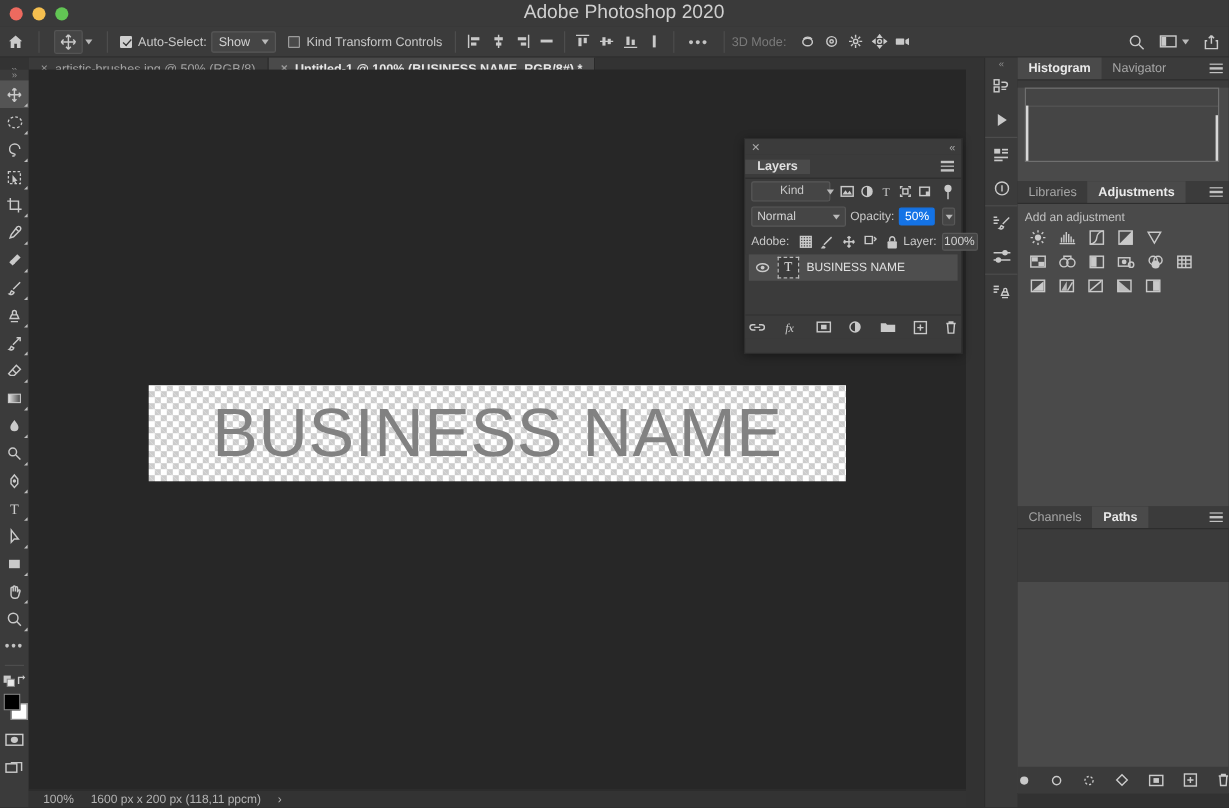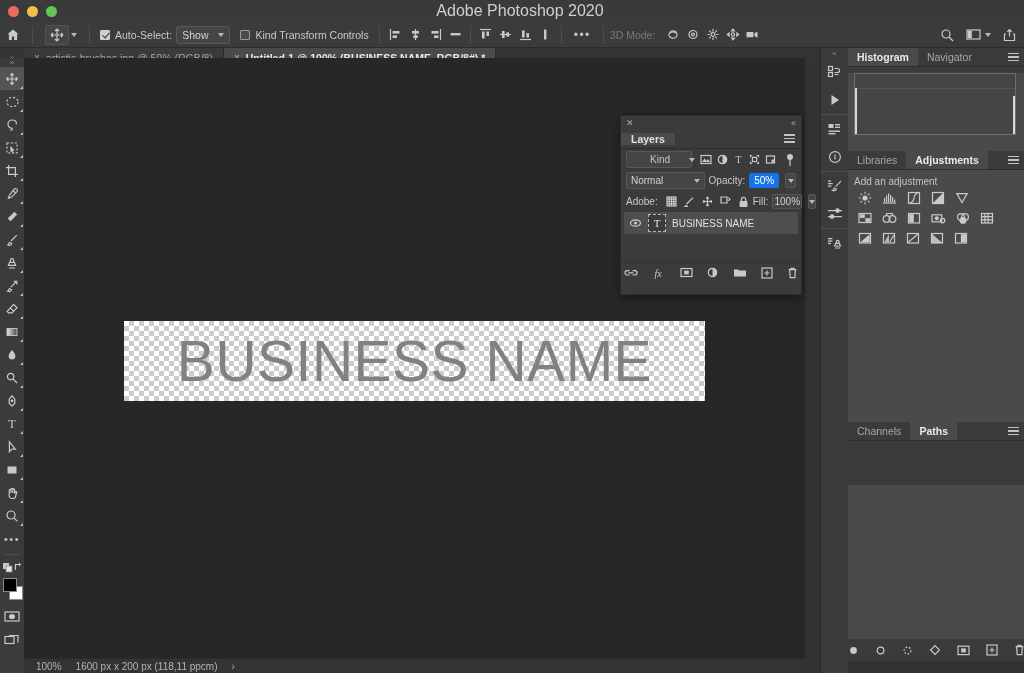--- a/index.html
+++ b/index.html
@@ -655,21 +655,21 @@
               <path class="ic" d="M8.4 1.6 10 3.2 8.4 4.8"></path>
             </svg>
         </span>
         <span>
           <svg width="11" height="12" viewBox="0 0 11 12">
               <rect class="icf" x="1.6" y="5" width="7.8" height="6" rx=".8"></rect>
               <path class="ic" d="M3.4 5V3.4a2.1 2.1 0 0 1 4.2 0V5"></path>
             </svg>
         </span>
       </div>
-      <span class="lbl" style="font-size:10px;margin-left:auto">Fill:</span>
+      <span class="lbl" style="font-size:10px;margin-left:auto">Layer:</span>
       <div class="num-field">100%</div>
       <div class="spin">
           <span class="chev"></span>
         </div>
     </div>
 
     <div class="layer-list">
       <div class="layer-item">
         <span>
           <svg width="13" height="10" viewBox="0 0 13 10">

